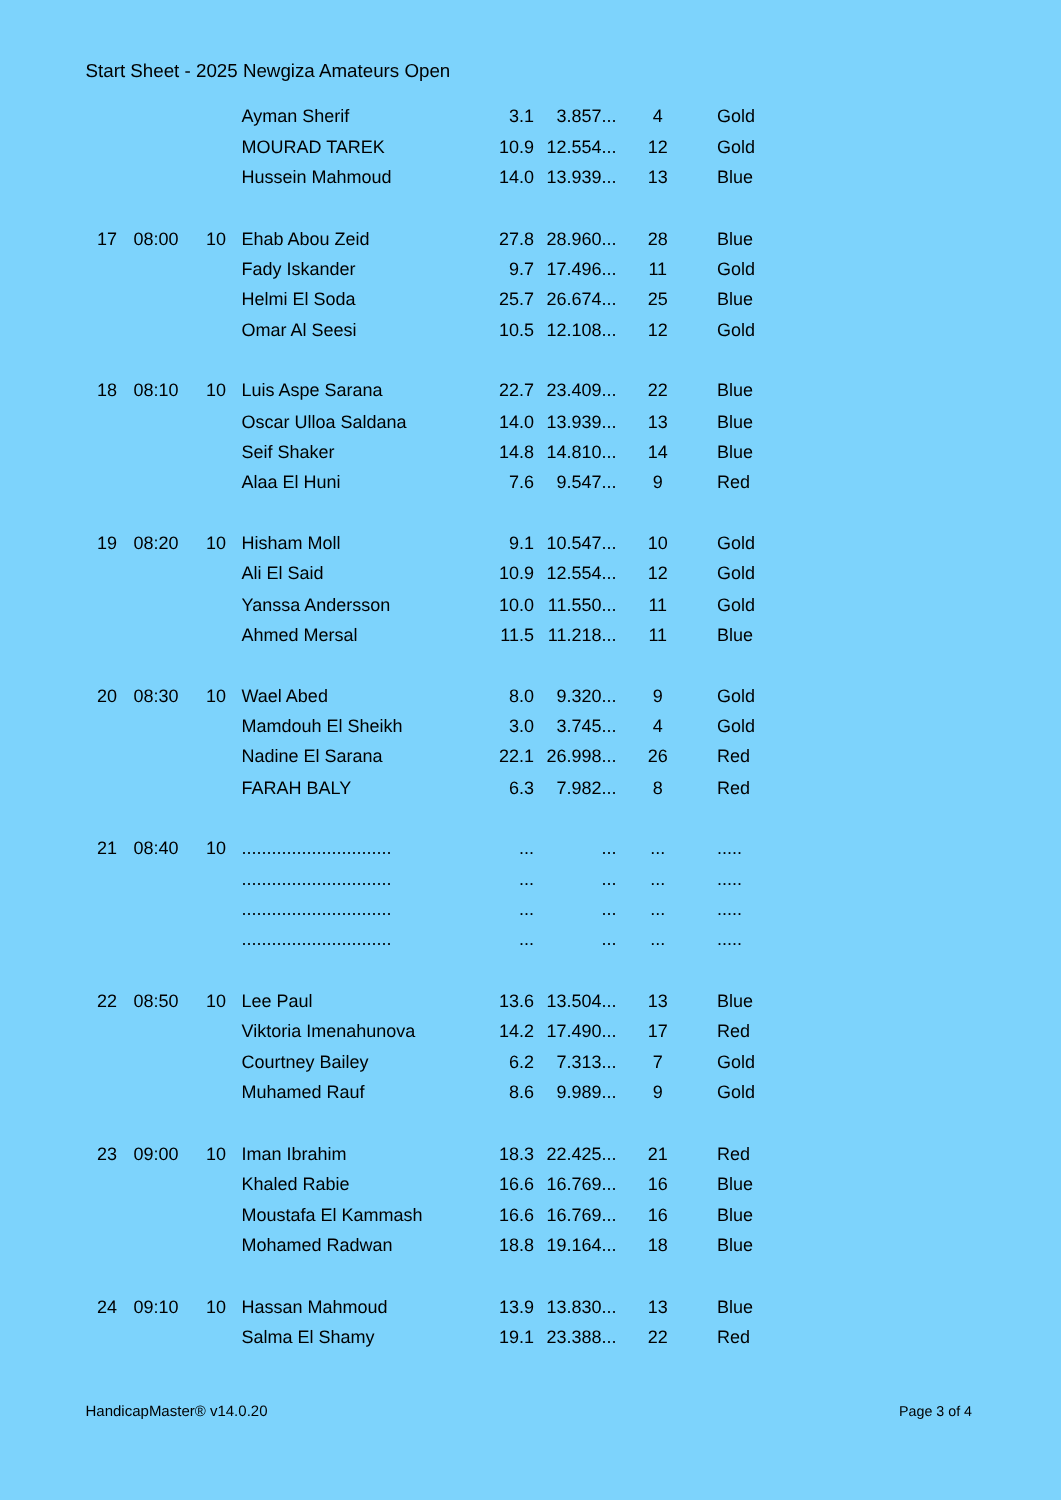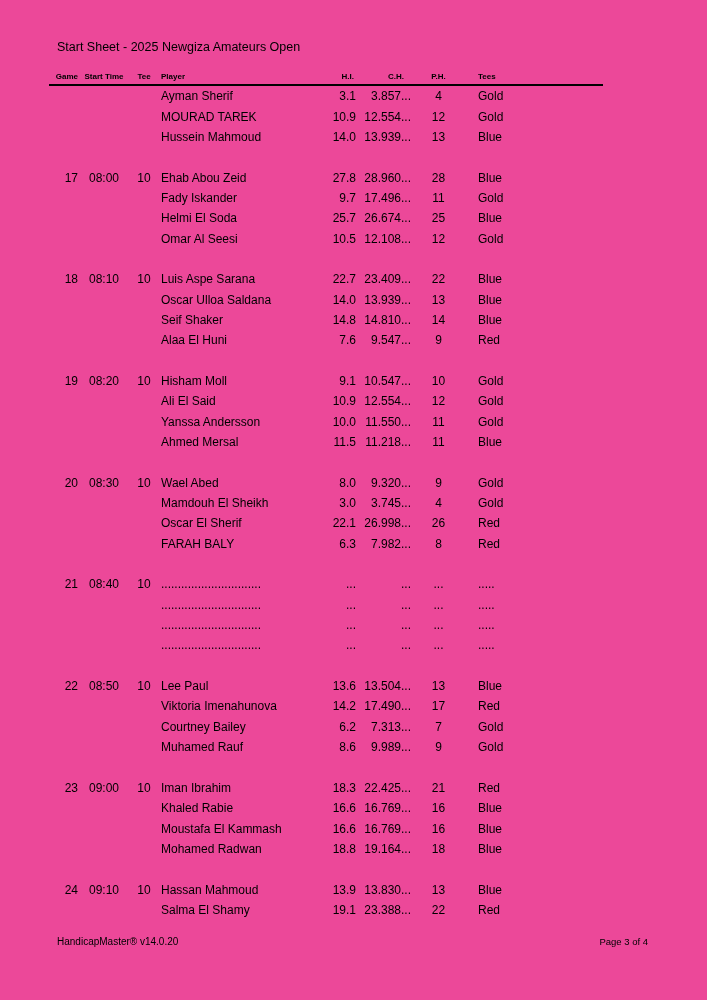--- a/index.html
+++ b/index.html
@@ -1,20 +1,20 @@
 <!DOCTYPE html>
 <html><head>
 <meta charset="utf-8">
 <style>
   html, body { margin: 0; padding: 0; background: #ffffff; }
   .page {
     position: relative;
     width: 707px;
     height: 1000px;
-    background: #ec4899;
+    background: #7dd3fc;
     font-family: "Liberation Sans", sans-serif;
     color: #000000;
     overflow: hidden;
   }
   .title {
     position: absolute;
     left: 57px;
     top: 40px;
     font-size: 12.5px;
     line-height: 14px;
@@ -78,30 +78,20 @@
   }
 </style>
 </head>
 <body>
 
 <div class="page">
 
   <div class="title">Start Sheet - 2025 Newgiza Amateurs Open</div>
 
   <div class="startsheet">
-    <div class="grid-row thead">
-      <div class="cell c-game">Game</div>
-      <div class="cell c-start">Start Time</div>
-      <div class="cell c-tee">Tee</div>
-      <div class="cell c-player">Player</div>
-      <div class="cell c-hi">H.I.</div>
-      <div class="cell c-ch">C.H.</div>
-      <div class="cell c-ph">P.H.</div>
-      <div class="cell c-tees">Tees</div>
-    </div>
     <div class="tbody">
         <div class="grid-row row">
           <div class="cell c-game"></div>
           <div class="cell c-start"></div>
           <div class="cell c-tee"></div>
           <div class="cell c-player">Ayman Sherif</div>
           <div class="cell c-hi">3.1</div>
           <div class="cell c-ch">3.857...</div>
           <div class="cell c-ph">4</div>
           <div class="cell c-tees">Gold</div>
@@ -267,21 +257,21 @@
           <div class="cell c-player">Mamdouh El Sheikh</div>
           <div class="cell c-hi">3.0</div>
           <div class="cell c-ch">3.745...</div>
           <div class="cell c-ph">4</div>
           <div class="cell c-tees">Gold</div>
         </div>
         <div class="grid-row row">
           <div class="cell c-game"></div>
           <div class="cell c-start"></div>
           <div class="cell c-tee"></div>
-          <div class="cell c-player">Oscar El Sherif</div>
+          <div class="cell c-player">Nadine El Sarana</div>
           <div class="cell c-hi">22.1</div>
           <div class="cell c-ch">26.998...</div>
           <div class="cell c-ph">26</div>
           <div class="cell c-tees">Red</div>
         </div>
         <div class="grid-row row">
           <div class="cell c-game"></div>
           <div class="cell c-start"></div>
           <div class="cell c-tee"></div>
           <div class="cell c-player">FARAH BALY</div>

